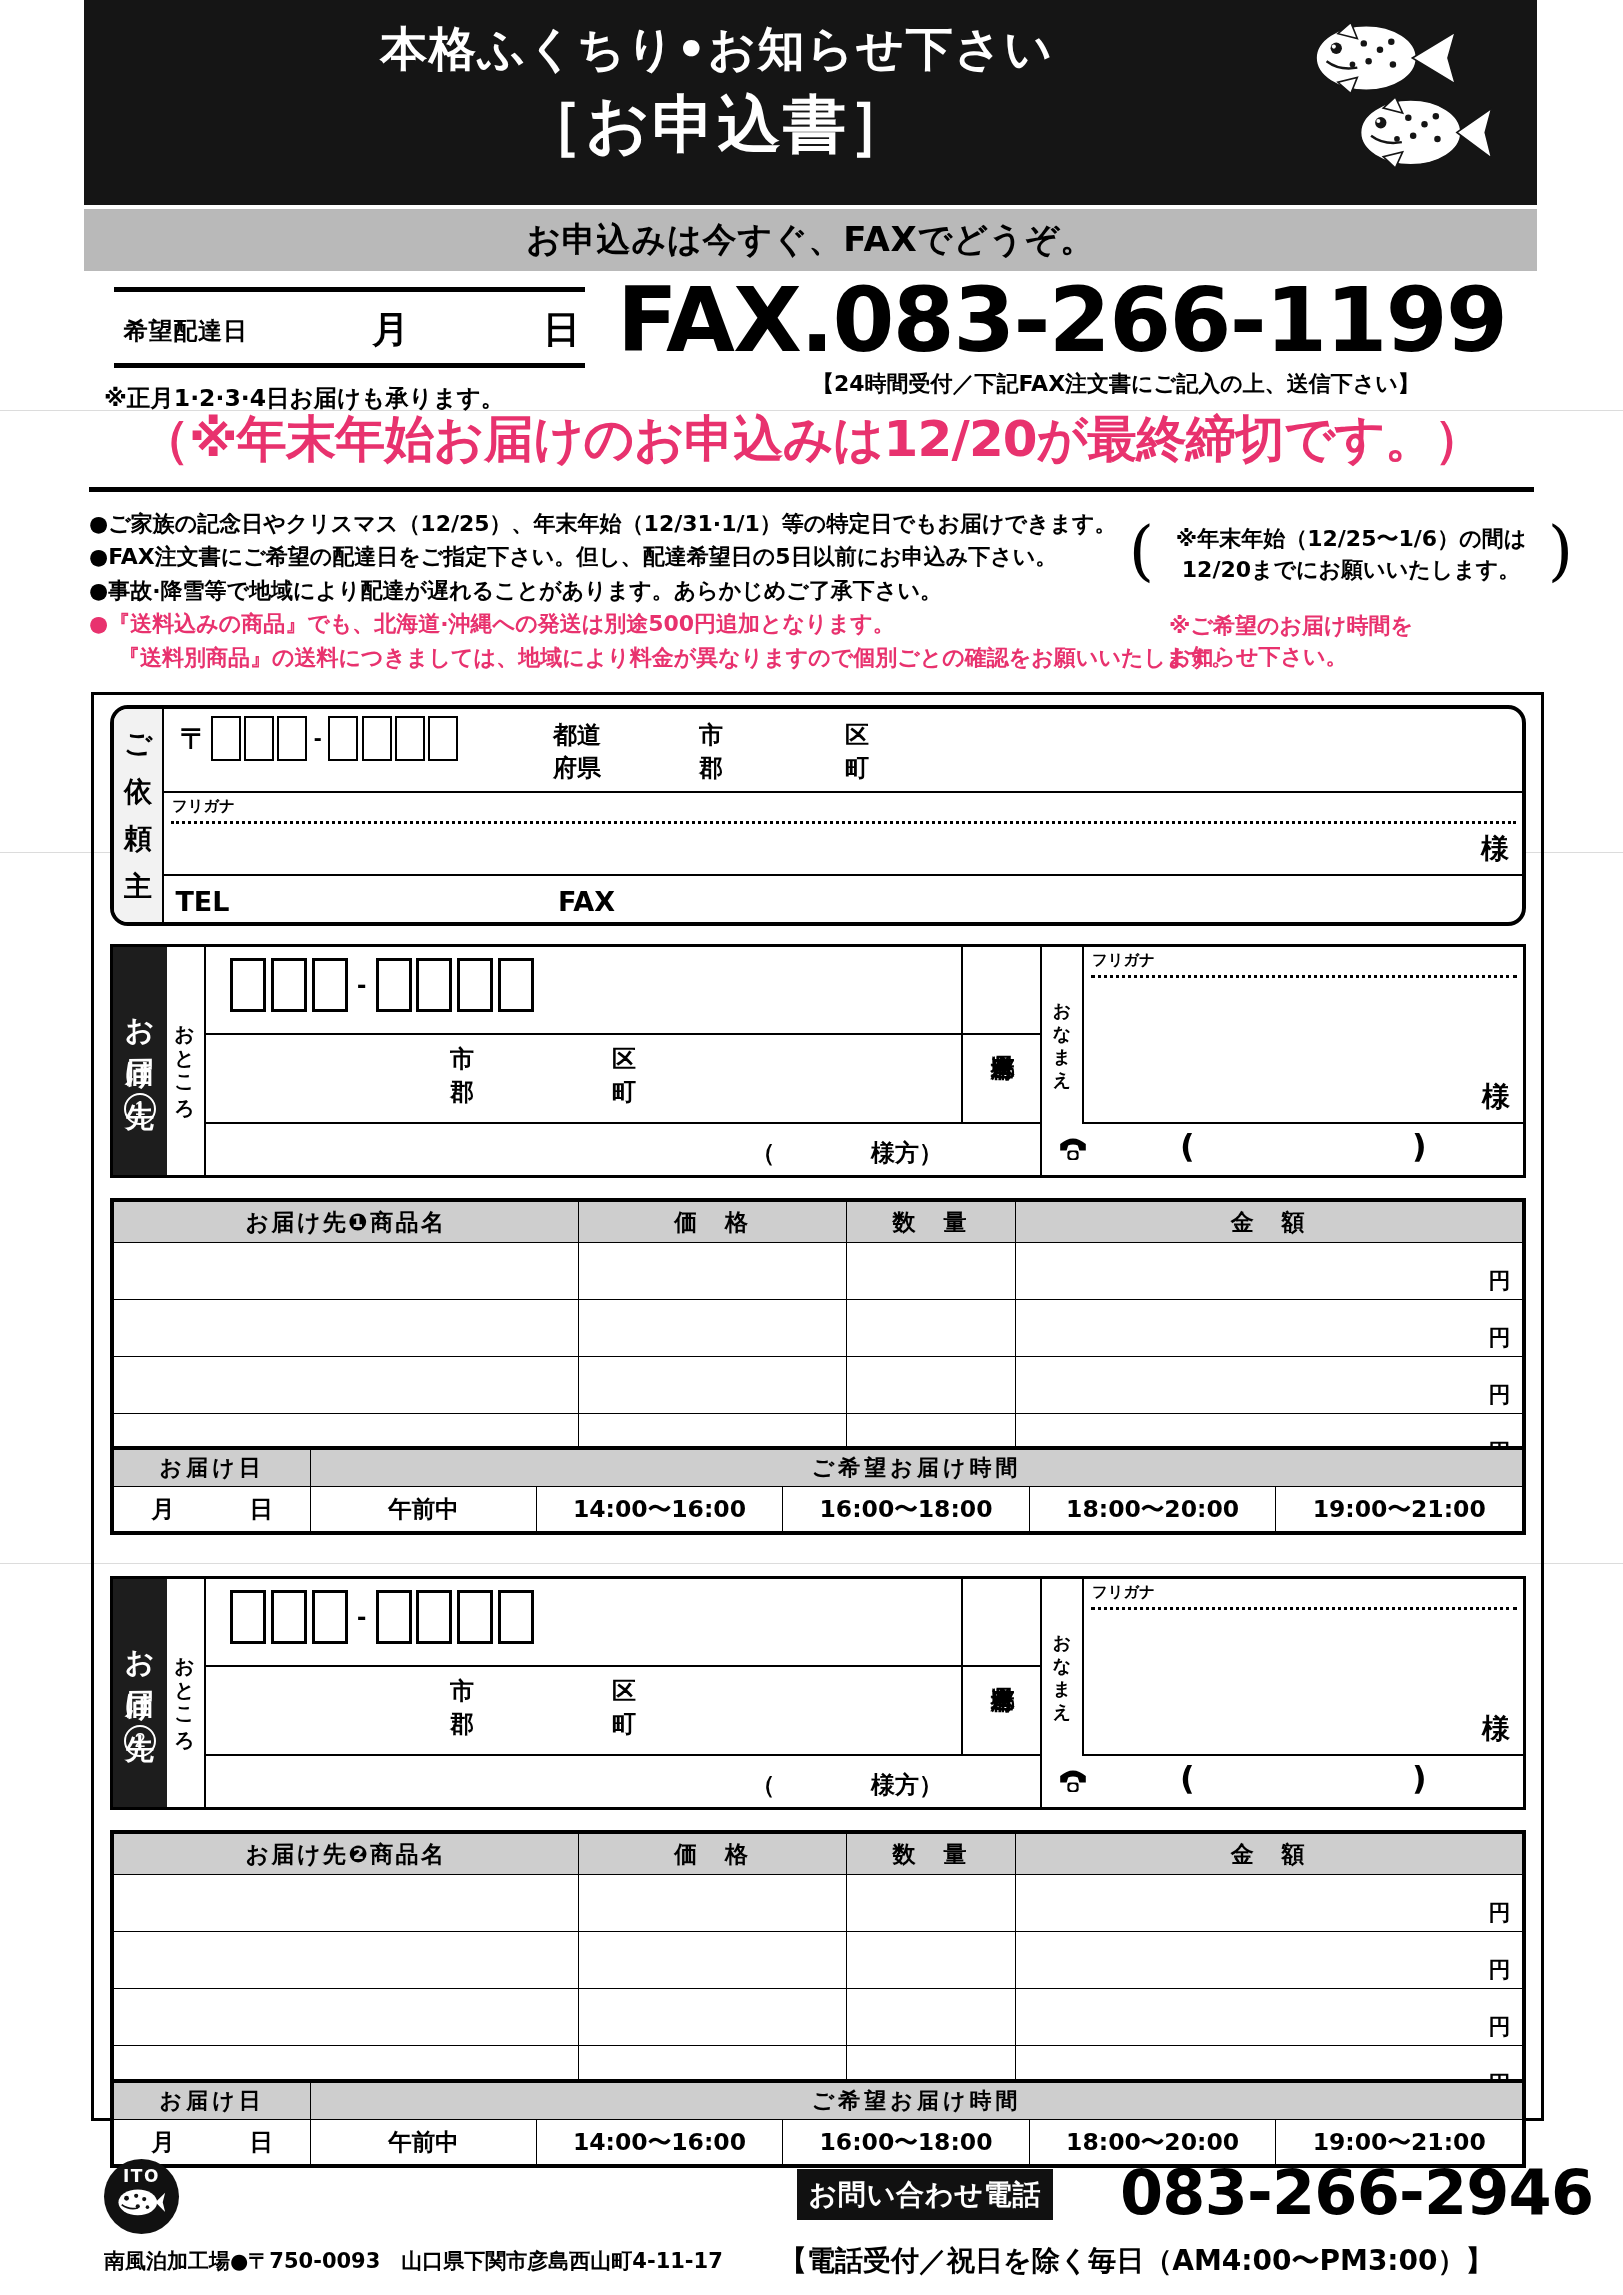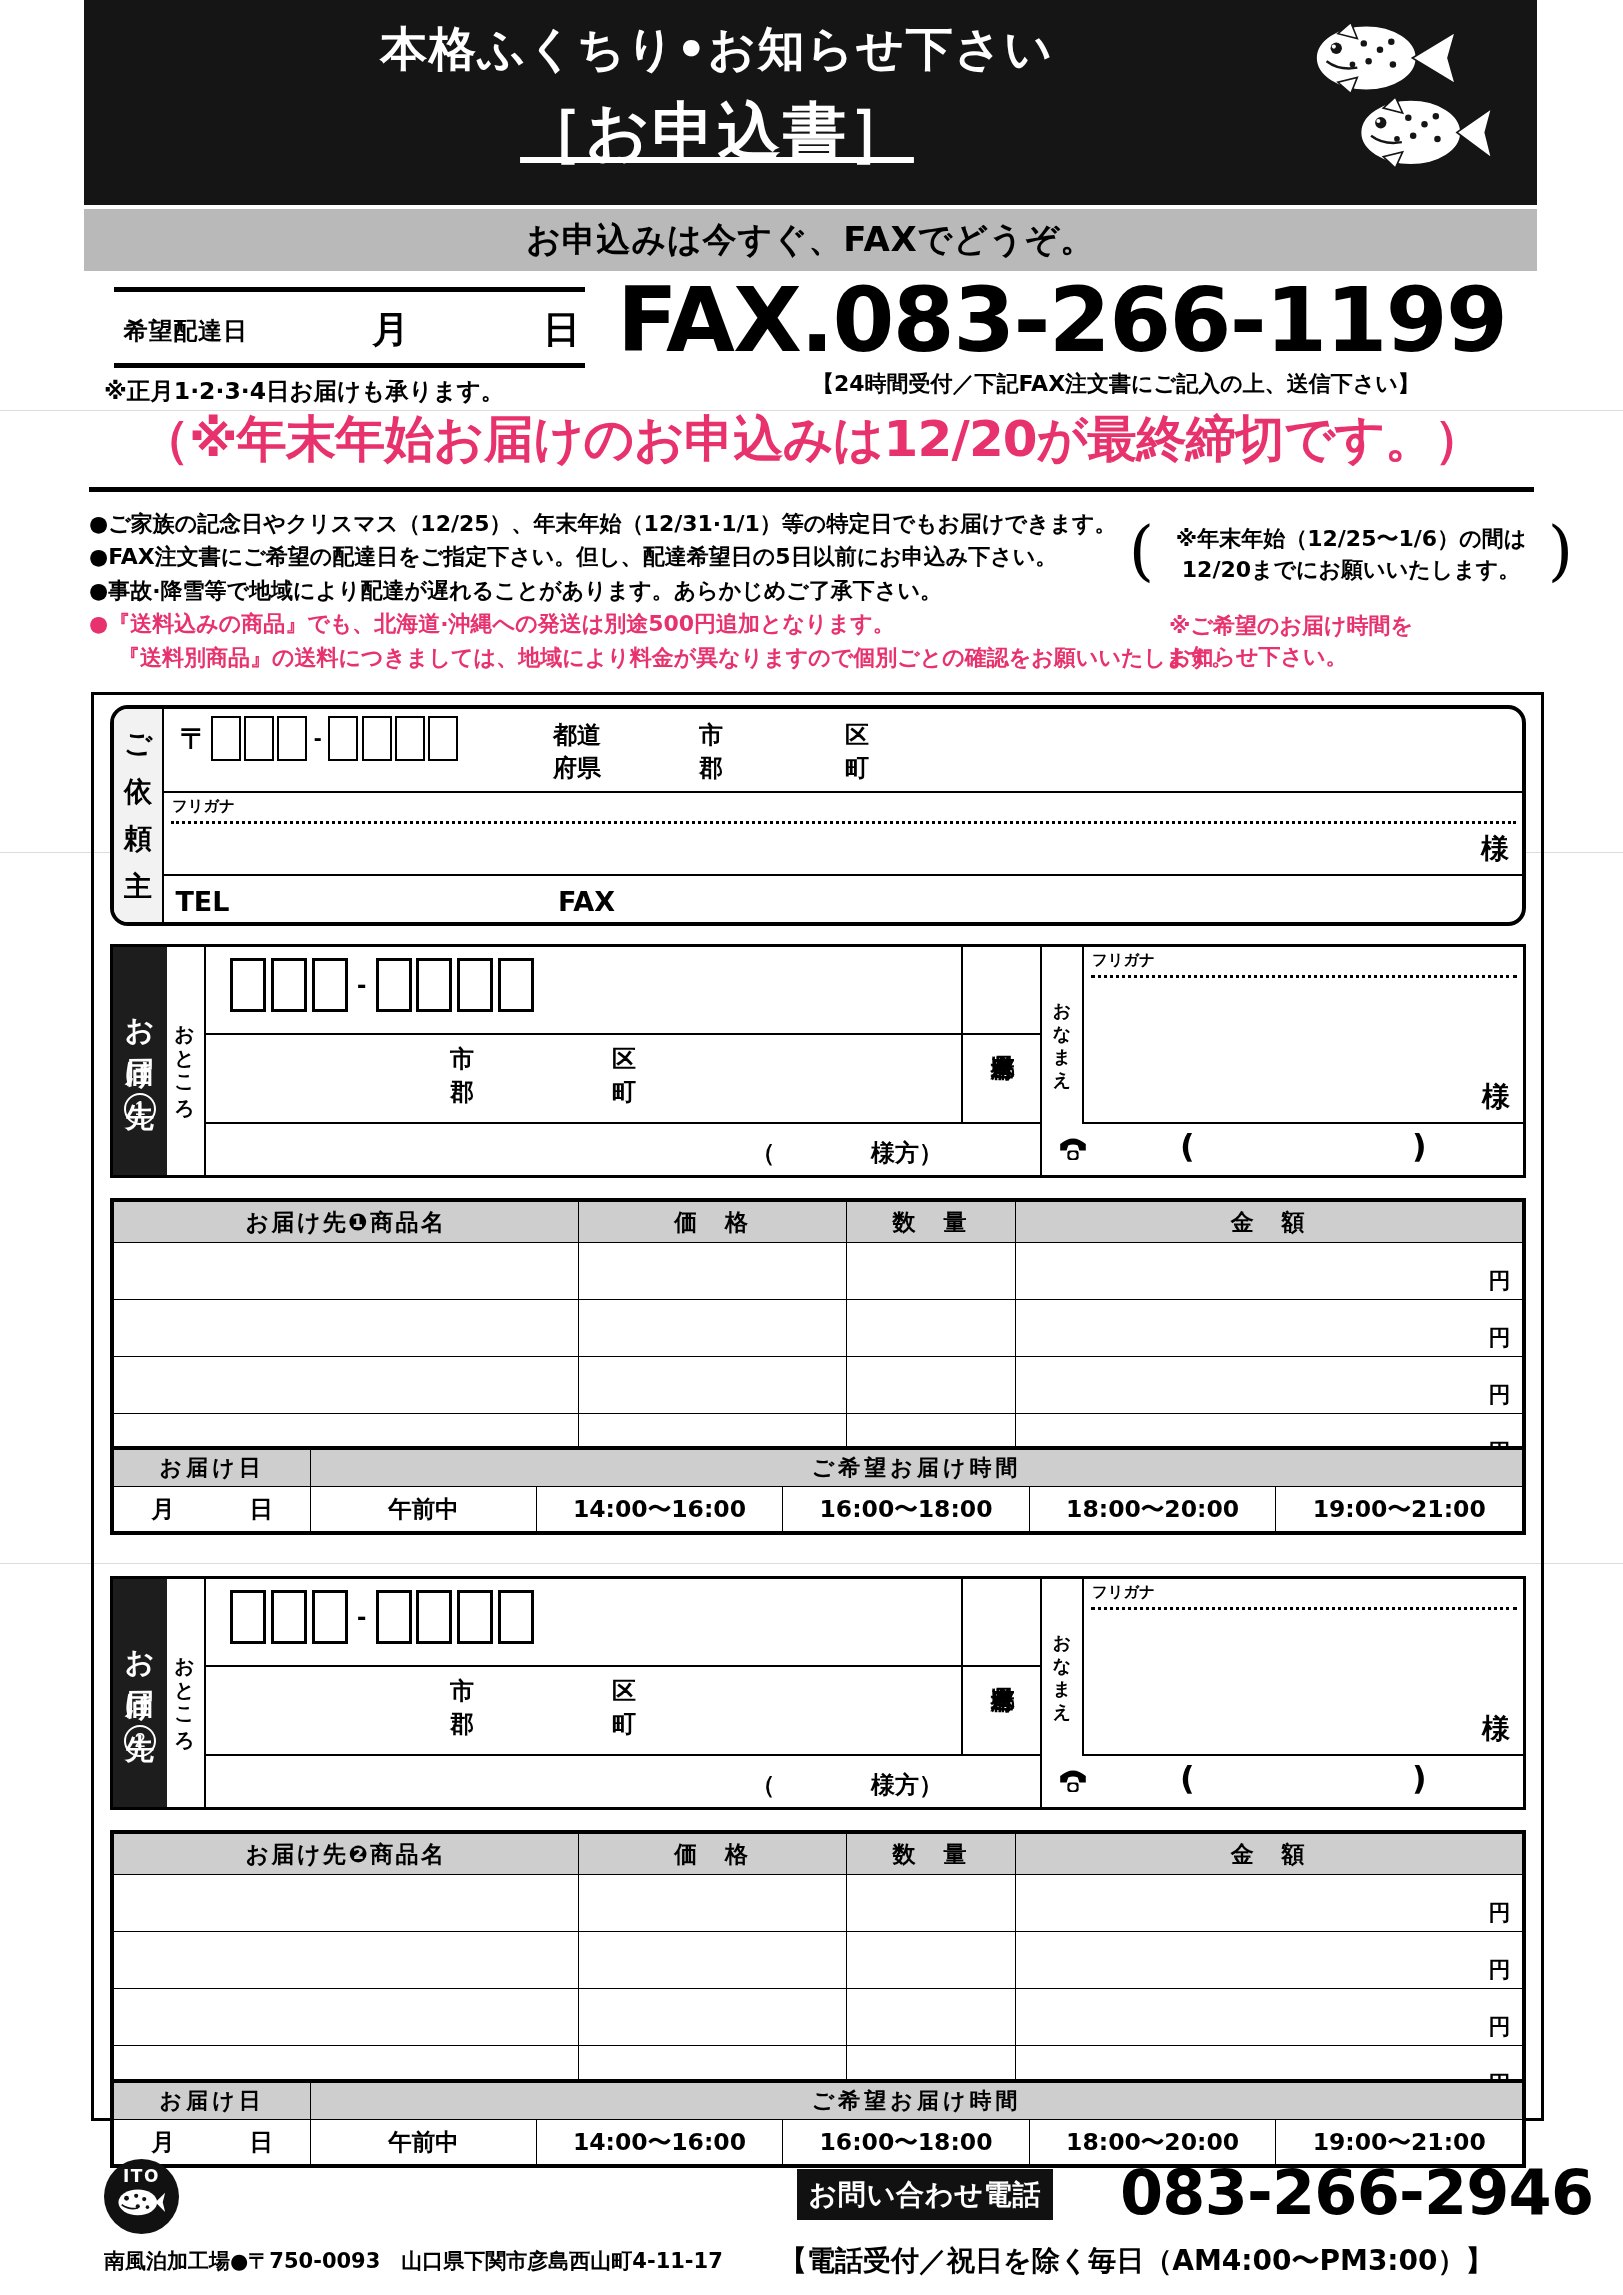--- a/index.html
+++ b/index.html
@@ -18,25 +18,24 @@
     background: #151515;
     overflow: hidden;
   }
   .hdr-title1 {
     position: absolute; left: 0; top: 18px; width: 1266px;
     text-align: center; color: #fff;
     font-size: 47px; font-weight: bold; letter-spacing: 1.6px;
     font-family: "DejaVu Sans", sans-serif;
   }
   .hdr-title2 {
-    position: absolute; left: 0; top: 89px; width: 1266px;
+    position: absolute; left: 0; top: 82px; width: 1266px;
     text-align: center; color: #fff;
     font-size: 63px; font-weight: bold; letter-spacing: 2.4px;
     font-family: "DejaVu Sans", sans-serif;
-    text-decoration: underline;
   }
   .fish-pair { position: absolute; right: 45px; top: 11.4px; width: 203px; height: 170px; }
 
   
   .hdr-gray {
     position: absolute; left: 84px; top: 209px; width: 1453px; height: 62px;
     background: #b9b9b9;
     display: flex; align-items: center; justify-content: center;
   }
   .hdr-gray span {
@@ -47,21 +46,21 @@
   
   .daterow { position: absolute; left: 0; top: 276px; width: 1623px; height: 130px; }
   .date-box { position: absolute; left: 114px; top: 11.4px; width: 471px; height: 81px;
      border-top: 5.7px solid #000; border-bottom: 5.7px solid #000; }
   .date-label { position: absolute; left: 9.7px; top: 23px; font-size: 24px; font-weight: bold;
      font-family: "DejaVu Sans", sans-serif; letter-spacing:0.8px; }
   .date-m { position: absolute; left: 258px; top: 13px; font-size: 37px; font-weight: bold;
      font-family: "DejaVu Sans", sans-serif; }
   .date-d { position: absolute; left: 429px; top: 13px; font-size: 37px; font-weight: bold;
      font-family: "DejaVu Sans", sans-serif; }
-  .date-note { position: absolute; left: 104px; top: 99px; font-size: 23.5px; font-weight: bold;
+  .date-note { position: absolute; left: 104px; top: 106px; font-size: 23.5px; font-weight: bold;
      font-family: "DejaVu Sans", sans-serif; }
 
   .faxno { position: absolute; left: 617px; top: -8px; font-size: 89px; font-weight: bold;
      letter-spacing: -1.6px; font-family: "DejaVu Sans", sans-serif; }
   .faxnote { position: absolute; left: 812px; top: 93px; font-size: 22px; font-weight: bold;
      font-family: "DejaVu Sans", sans-serif; }
 
   
   .deadline {
     position: absolute; left: 0; top: 406px; width: 1623px; text-align: center;

